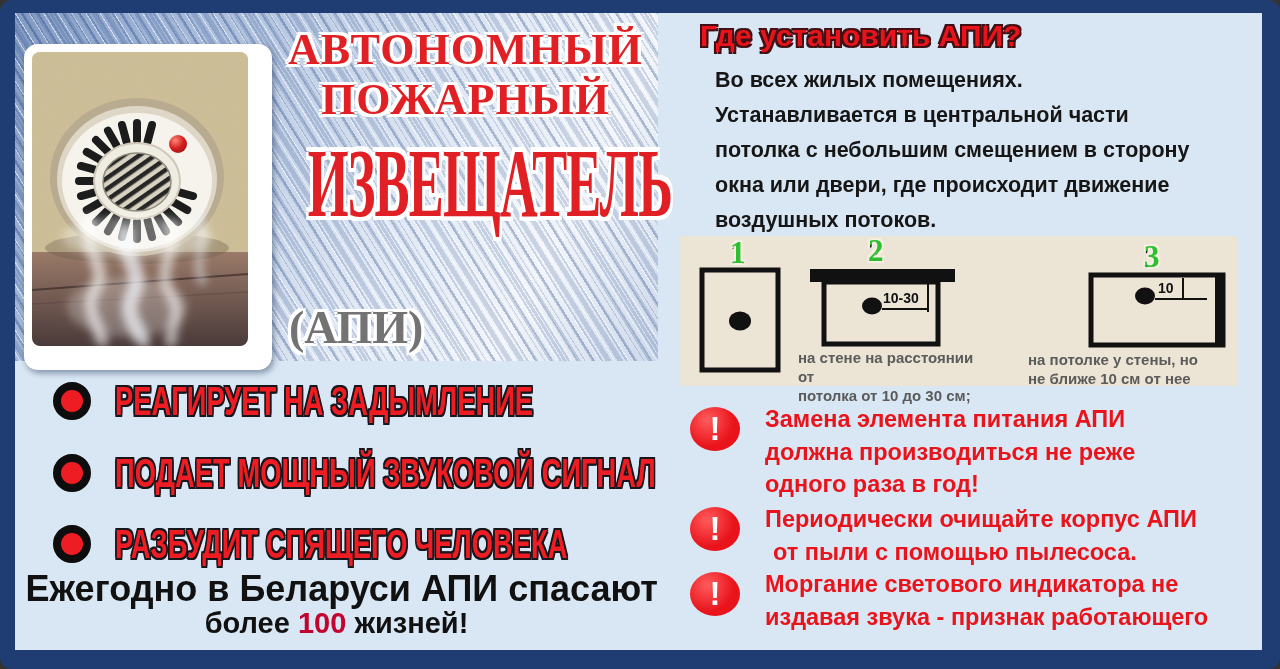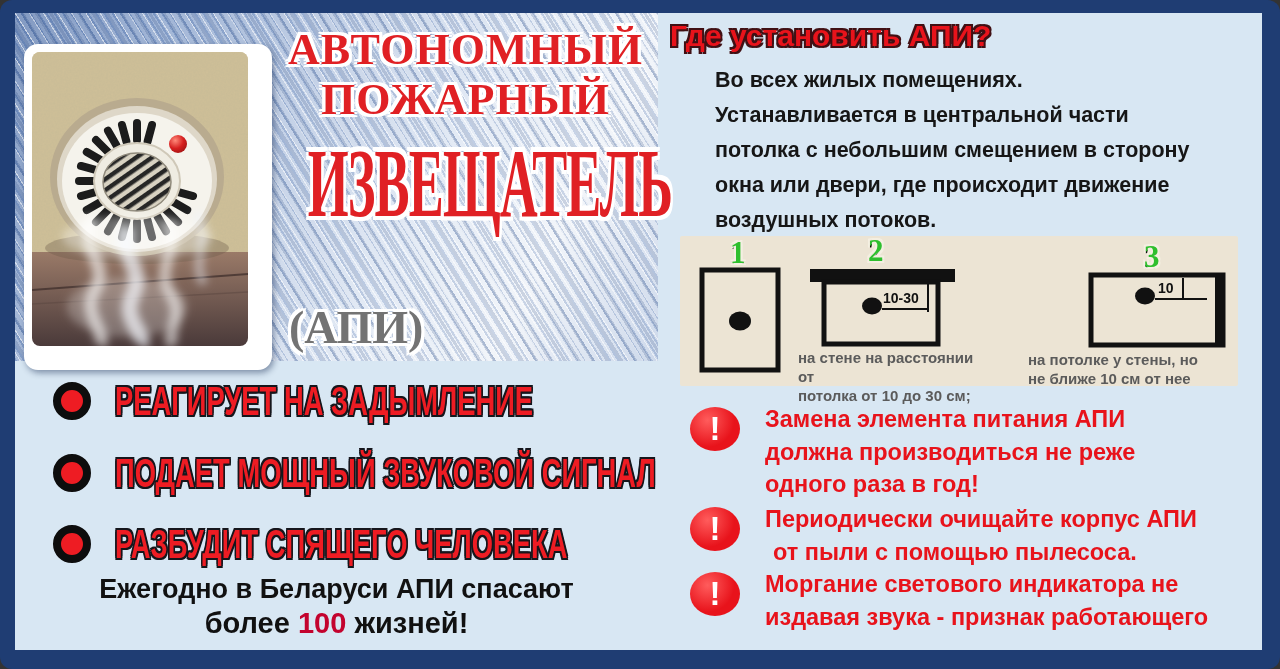--- a/index.html
+++ b/index.html
@@ -45,26 +45,26 @@
   .marker{
     width:22px;height:22px;border-radius:50%;
     background:#ee1c23;border:8px solid #0d0d0d;flex:0 0 auto;margin-right:24px;
   }
   .feature-label{
     color:#ee1c23;font-weight:bold;font-size:38px;white-space:nowrap;
     transform:scale(0.72,1.08);transform-origin:left center;
     text-shadow:-2px -2px 0 #16161c,2px -2px 0 #16161c,-2px 2px 0 #16161c,2px 2px 0 #16161c,-2px 0 0 #16161c,2px 0 0 #16161c,0 -2px 0 #16161c,0 2px 0 #16161c;
   }
   .stats{position:absolute;left:0;top:560px;width:643px;text-align:center;color:#111;font-weight:bold;}
-  .stats-l1{font-size:27px;line-height:32px;}
+  .stats-l1{font-size:36px;line-height:32px;text-align:right;}
   .stats-l2{font-size:29px;line-height:36px;}
   .stats-num{color:#c3032e;}
   
   .r-heading{
-    position:absolute;left:655px;top:6px;font-size:30px;font-weight:bold;color:#e8131b;
+    position:absolute;left:685px;top:6px;font-size:30px;font-weight:bold;color:#e8131b;
     text-shadow:-2px -2px 0 #401014,2px -2px 0 #401014,-2px 2px 0 #401014,2px 2px 0 #401014;
     letter-spacing:0;
   }
   .r-intro{position:absolute;left:700px;top:50px;width:540px;color:#161616;font-weight:bold;font-size:21.5px;}
   .r-intro div{line-height:35px;}
   .diagram{
     position:absolute;left:665px;top:223px;width:558px;height:150px;
     background:#ece4d4;border-radius:2px;
   }
   .fig-num{

